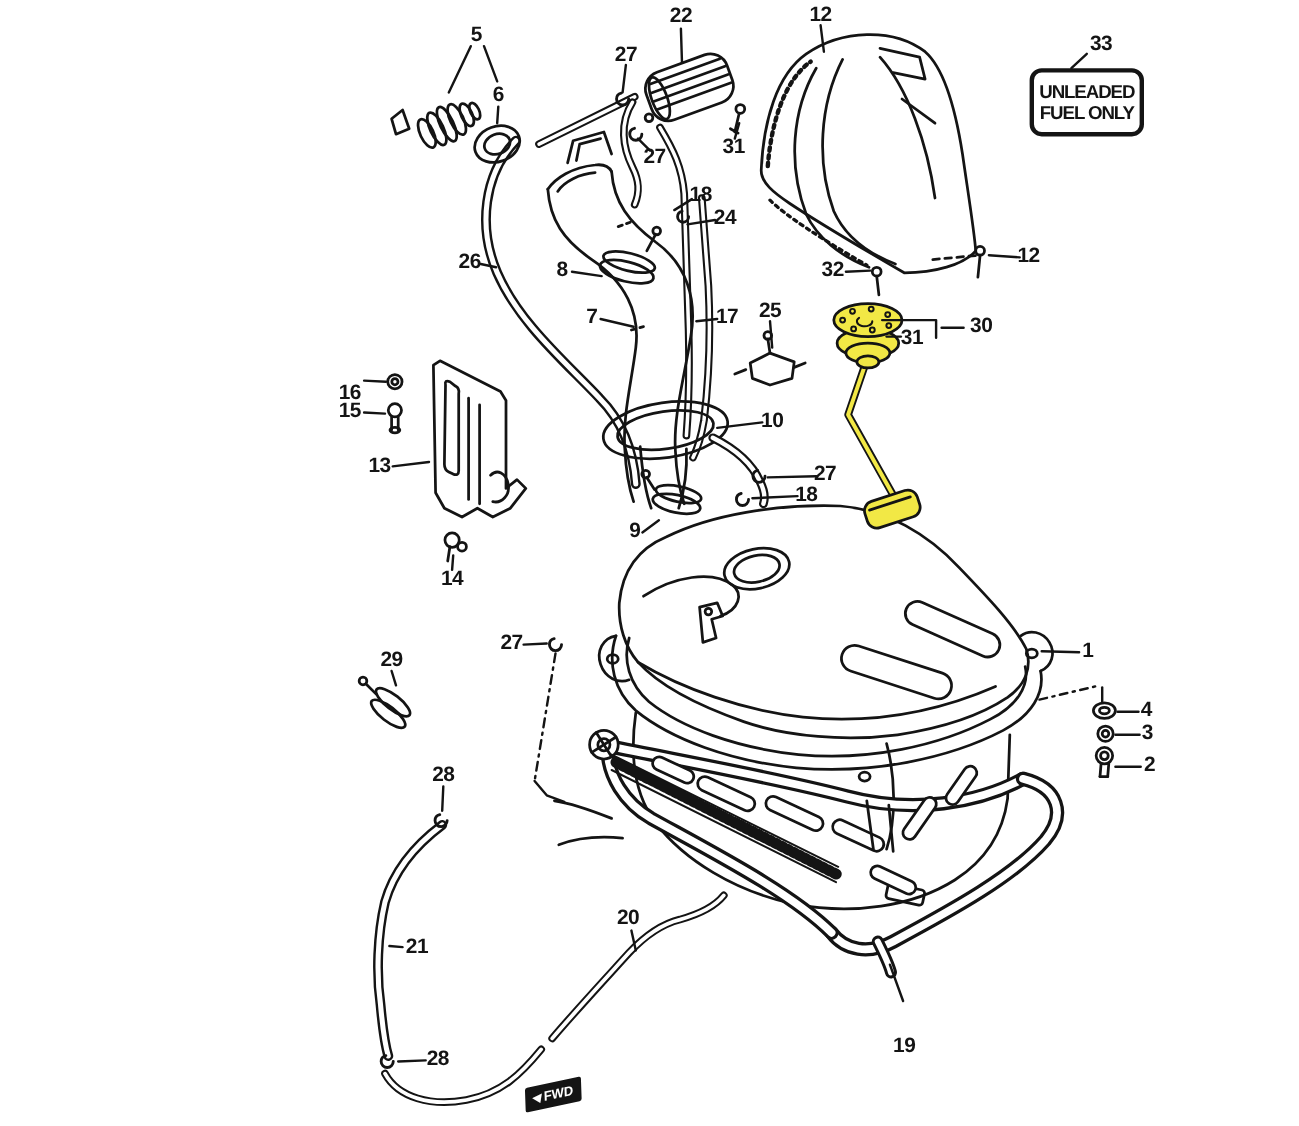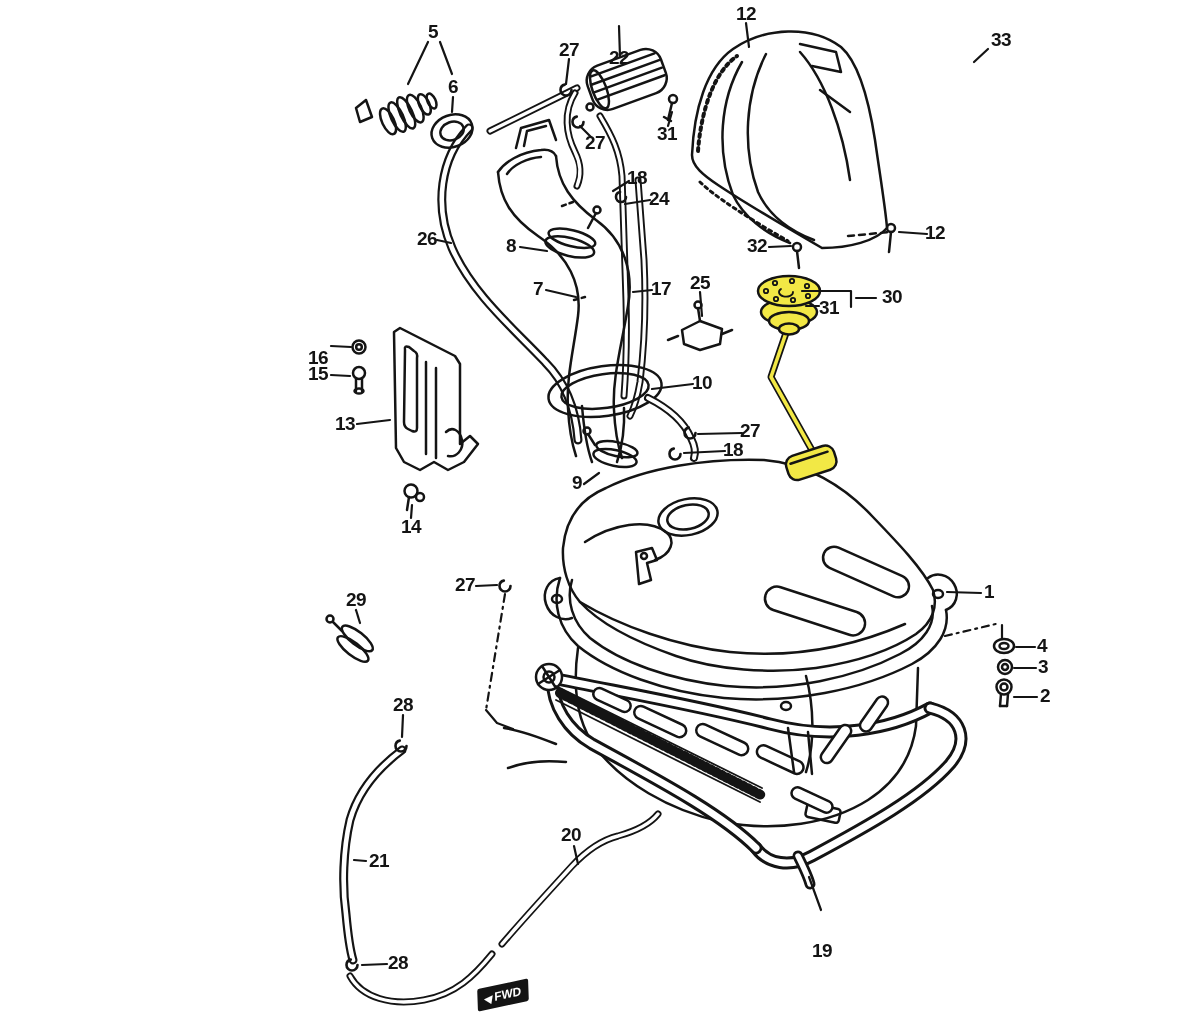--- a/index.html
+++ b/index.html
@@ -347,31 +347,35 @@
       <path d="M366,861 L354,860"></path>
       <path d="M574,846 L578,864"></path>
       <path d="M821,910 L809,877"></path>
       <path d="M387,964 L362,965"></path>
       <path d="M505,594 L486,710" stroke-dasharray="8 5 2 5"></path>
       <path d="M486,710 L497,723 L513,729"></path>
     </g>
   </g>
 </svg>
 
+<div id="decal">
+  <div>UNLEADED</div>
+  <div>FUEL ONLY</div>
+</div>
 
 <div id="fwd">
   <span class="arr">◀</span>
   <span>FWD</span>
 </div>
 
 <div id="labels-layer">
       <div class="lbl" style="left: 433px; top: 32px;">5</div>
       <div class="lbl" style="left: 453px; top: 87px;">6</div>
       <div class="lbl" style="left: 569px; top: 50px;">27</div>
-      <div class="lbl" style="left: 619px; top: 15px; margin-top: 43px;">22</div>
+      <div class="lbl" style="left: 619px; top: 15px;">22</div>
       <div class="lbl" style="left: 667px; top: 134px;">31</div>
       <div class="lbl" style="left: 595px; top: 143px;">27</div>
       <div class="lbl" style="left: 637px; top: 178px;">18</div>
       <div class="lbl" style="left: 659px; top: 199px;">24</div>
       <div class="lbl" style="left: 746px; top: 14px;">12</div>
       <div class="lbl" style="left: 991px; top: 40px; margin-left: 10px;">33</div>
       <div class="lbl" style="left: 427px; top: 239px;">26</div>
       <div class="lbl" style="left: 511px; top: 246px;">8</div>
       <div class="lbl" style="left: 538px; top: 289px;">7</div>
       <div class="lbl" style="left: 661px; top: 289px;">17</div>

